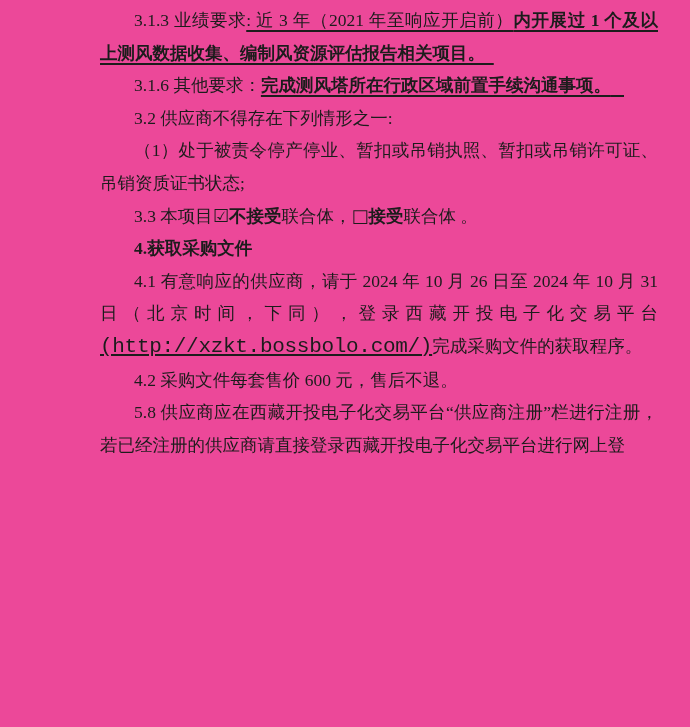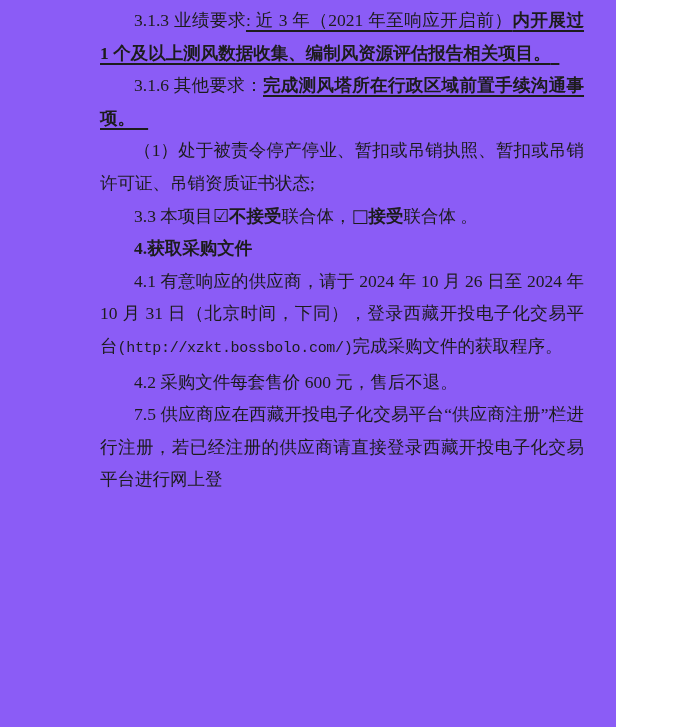--- a/index.html
+++ b/index.html
@@ -9,57 +9,59 @@
   }
   body {
     width: 690px;
     height: 727px;
     overflow: hidden;
     font-family: "Liberation Serif", "DejaVu Serif", serif;
     color: #1c1c1c;
   }
   .doc {
     box-sizing: border-box;
-    width: 616px;
+    width: 690px;
     height: 727px;
     padding: 4px 32px 0 100px;
-    background: #8b5cf6;
+    background: #ec4899;
   }
   p.para {
     margin: 0;
     font-size: 17.5px;
     line-height: 32.6px;
     text-align: justify;
     text-align-last: left;
     text-indent: 34px;
     word-break: normal;
   }
   .b { font-weight: bold; }
   .u {
     text-decoration: underline;
     text-underline-offset: 4px;
     text-decoration-thickness: 1.6px;
   }
   .mono {
     font-family: "Liberation Mono", "DejaVu Sans Mono", monospace;
-    font-size: 15px;
+    font-size: 21px;
     letter-spacing: -0.3px;
+    text-decoration: underline;
   }
   .cb {
     font-family: "DejaVu Sans", sans-serif;
     font-size: 18px;
   }
 </style>
 </head>
 <body style="background: rgb(255, 255, 255); color: rgb(28, 28, 28);">
 
 <div class="doc">
   <div>
       <p class="para"><span>3.1.3 业绩要求</span><span class="u">: 近 3 年（2021 年至响应开启前）</span><span class="b u">内开展过 1 个及以上测风数据收集、编制风资源评估报告相关项目。</span><span class="b u">&nbsp;&nbsp;</span></p>
       <p class="para"><span>3.1.6 其他要求：</span><span class="b u">完成测风塔所在行政区域前置手续沟通事项。</span><span class="u">&nbsp;&nbsp;&nbsp;</span></p>
+      <p class="para"><span>3.2 供应商不得存在下列情形之一:</span></p>
       <p class="para"><span>（1）处于被责令停产停业、暂扣或吊销执照、暂扣或吊销许可证、吊销资质证书状态;</span></p>
       <p class="para"><span>3.3 本项目</span><span class="b cb">☑</span><span class="b">不接受</span><span>联合体，</span><span class="b cb">□</span><span class="b">接受</span><span>联合体 。</span></p>
       <p class="para"><span class="b">4.获取采购文件</span></p>
       <p class="para"><span>4.1 有意响应的供应商，请于 2024 年 10 月 26 日至 2024 年 10 月 31 日（北京时间，下同），登录西藏开投电子化交易平台</span><span class="mono">(http://xzkt.bossbolo.com/)</span><span>完成采购文件的获取程序。</span></p>
       <p class="para"><span>4.2 采购文件每套售价 600 元，售后不退。</span></p>
-      <p class="para"><span>7.5 供应商应在西藏开投电子化交易平台“供应商注册”栏进行注册，若已经注册的供应商请直接登录西藏开投电子化交易平台进行网上登</span></p>
+      <p class="para"><span>5.8 供应商应在西藏开投电子化交易平台“供应商注册”栏进行注册，若已经注册的供应商请直接登录西藏开投电子化交易平台进行网上登</span></p>
     </div>
 </div>
 
 </body></html>

